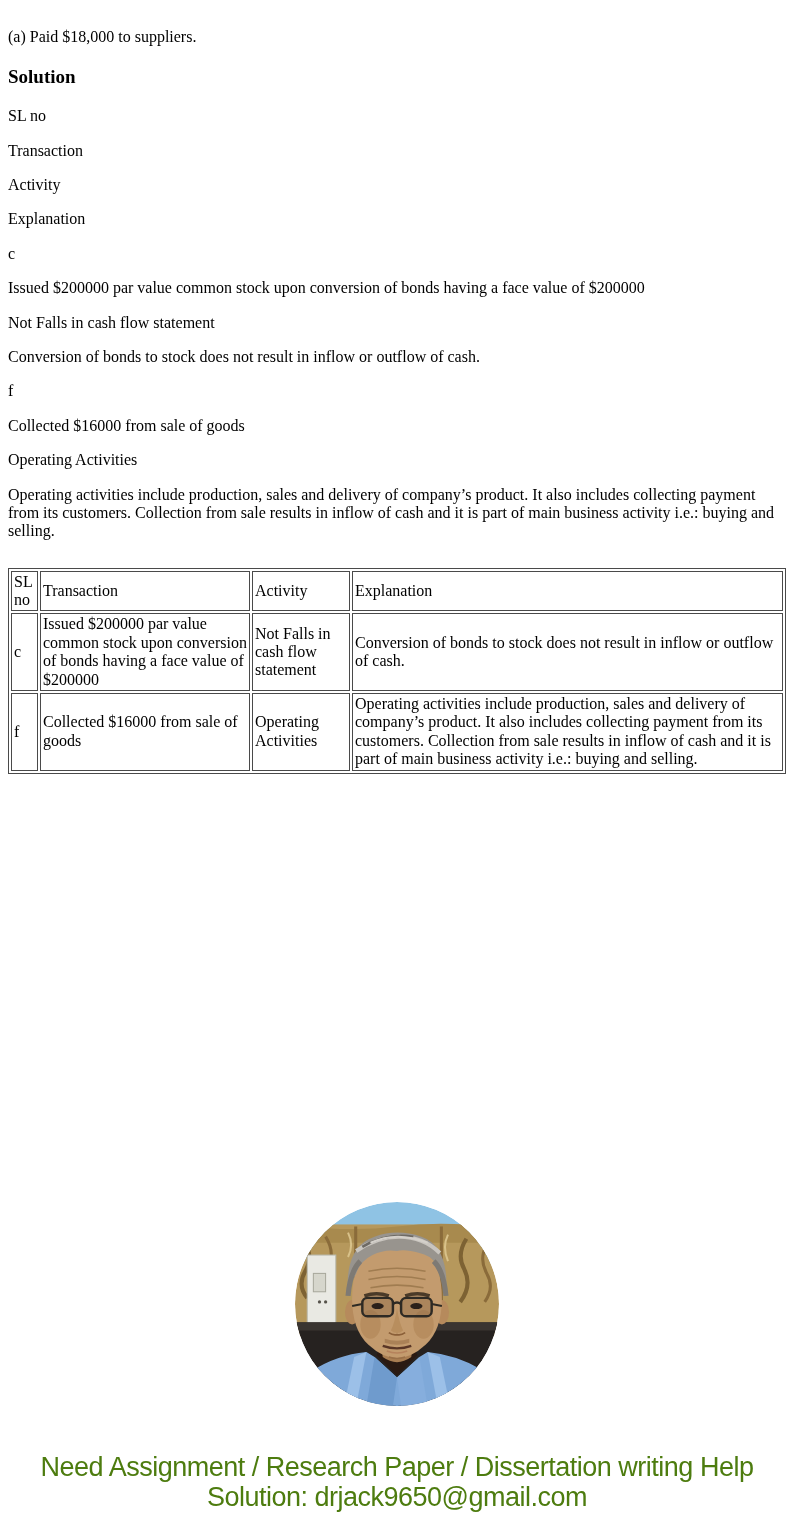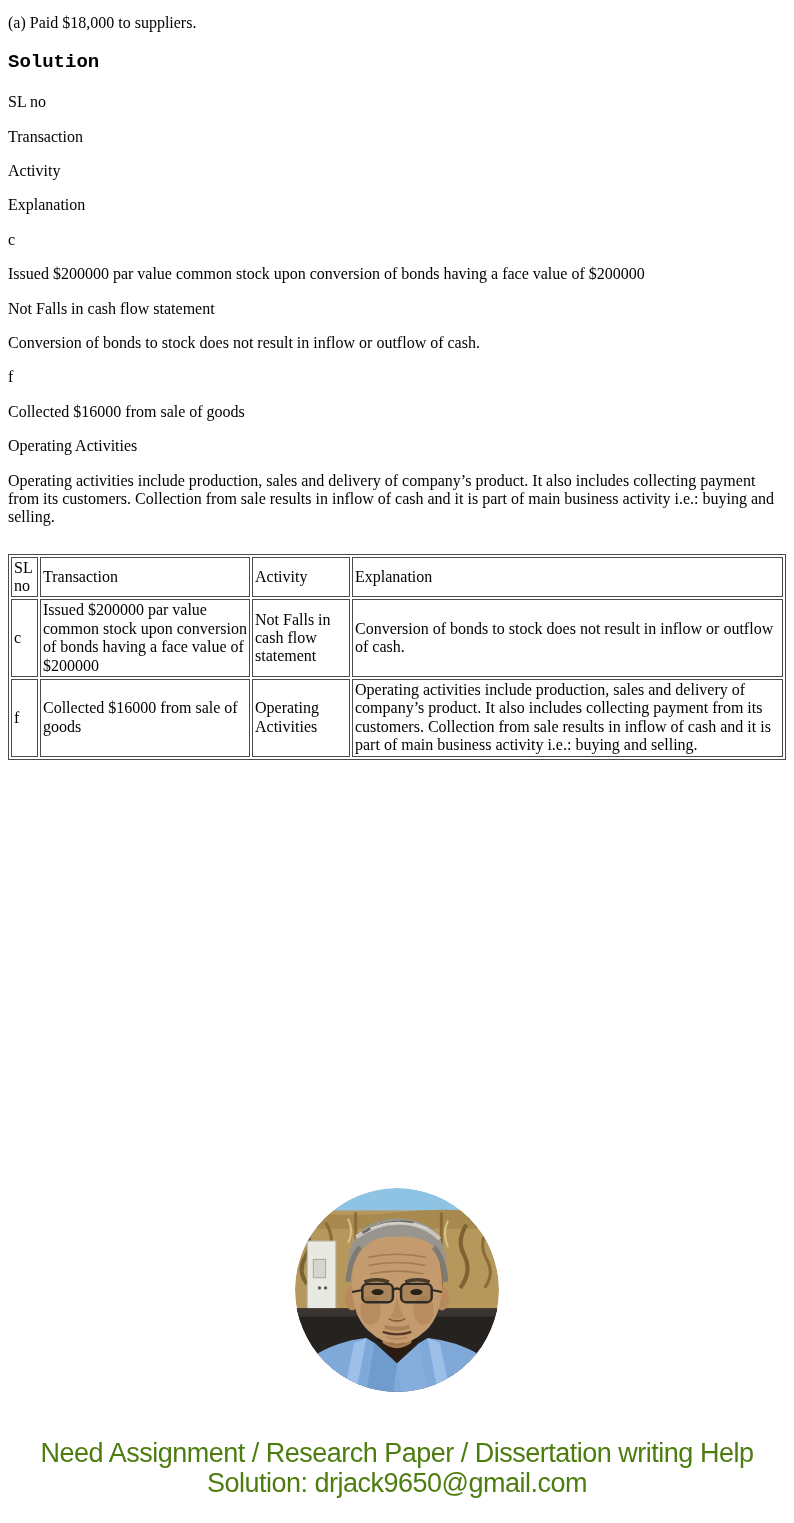--- a/index.html
+++ b/index.html
@@ -6,26 +6,26 @@
   html, body { background: #ffffff; }
   body {
     margin: 8px;
     width: 778px;
     font-family: "Liberation Serif", "DejaVu Serif", serif;
     font-size: 16px;
     line-height: 1.15;
     color: #000000;
   }
   .doc p { margin: 16px 0; }
-  .doc p.first { margin-top: 6px; }
+  .doc p.first { margin-top: 20px; }
   h3.solution {
     font-size: 19px;
     font-weight: bold;
     margin: 20px 0 19px 0;
-    font-family: Liberation Mono, monospace;
+    font-family: Liberation Serif, serif;
   }
   table.solution-table {
     width: 100%;
     border-collapse: separate;
     border-spacing: 2px;
     border: 1px solid #4a4a4a;
     margin-top: 27px;
   }
   table.solution-table td {
     border: 1px solid #4a4a4a;

